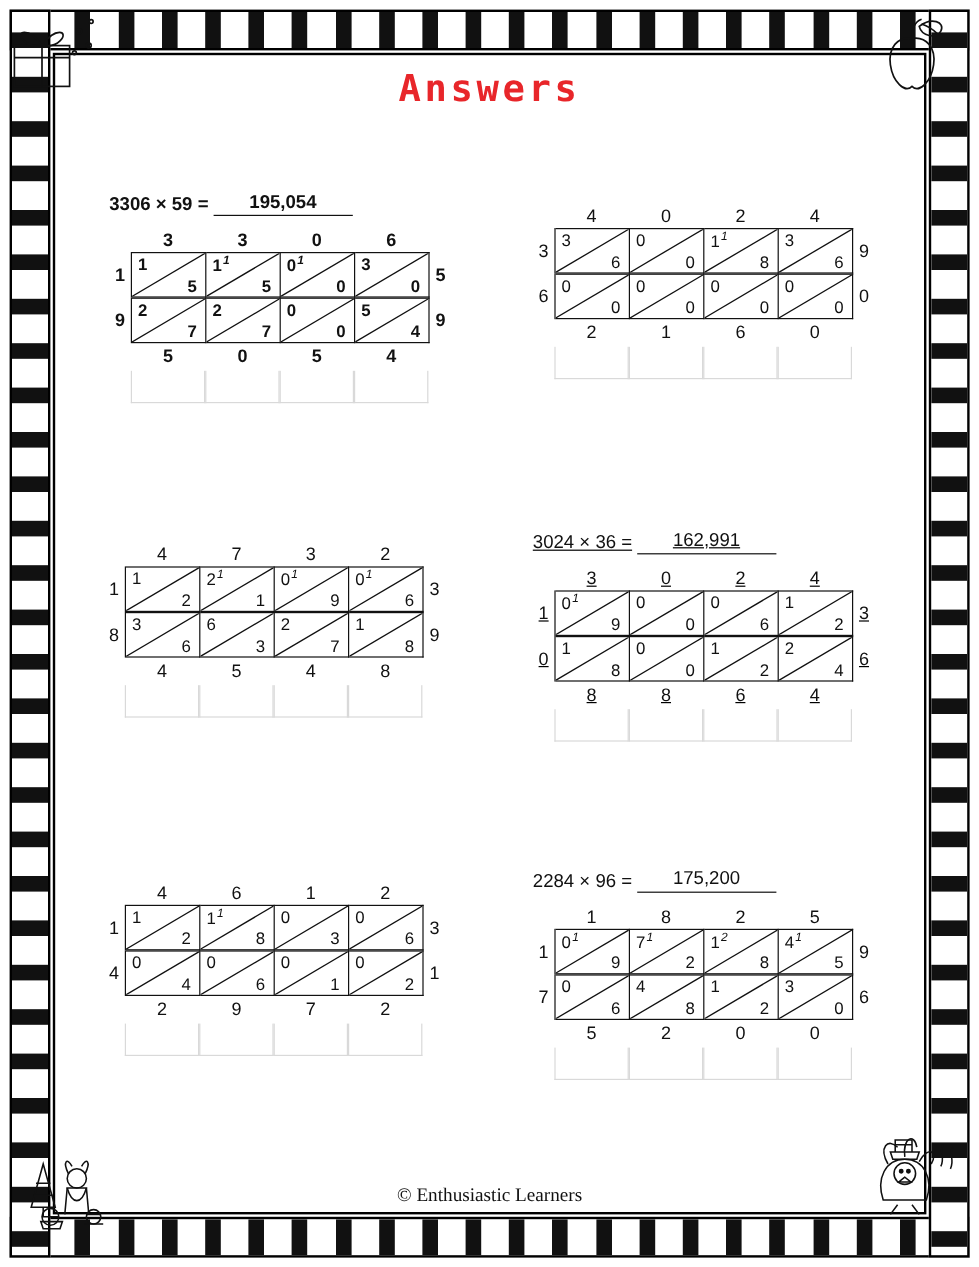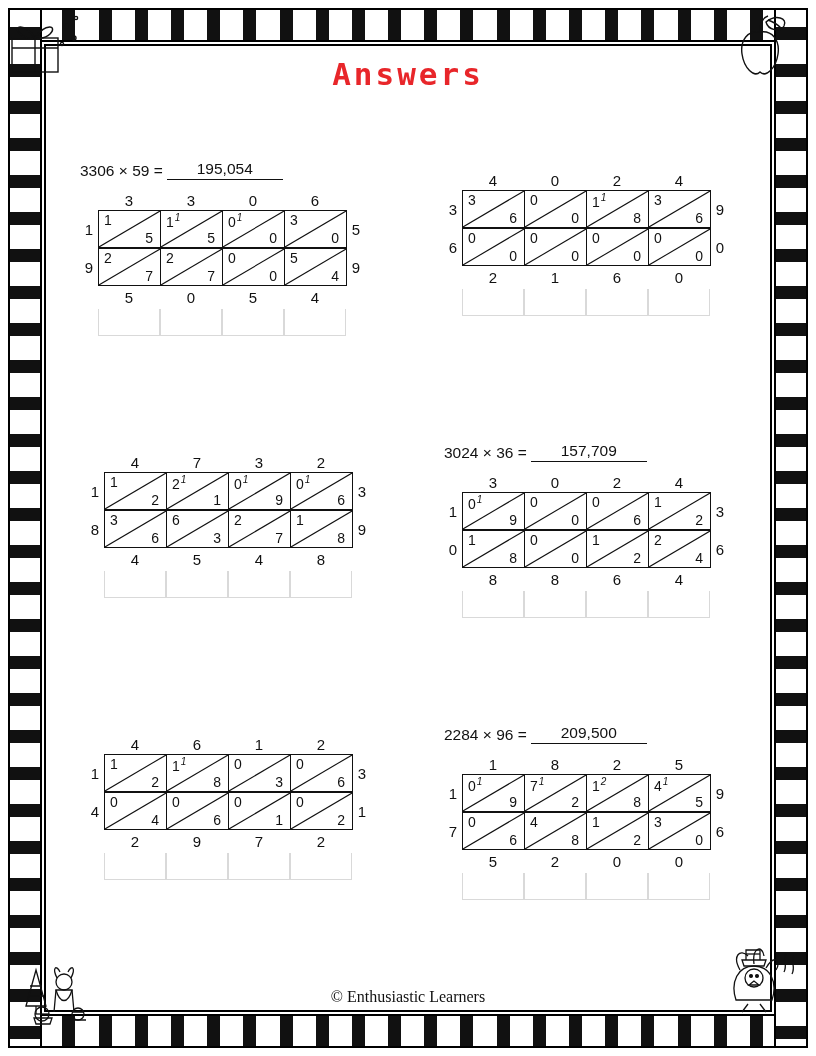--- a/index.html
+++ b/index.html
@@ -376,21 +376,21 @@
       <path d="M30 28 L44 28"></path>
       <path d="M26 86 L32 78 M50 86 L44 78"></path>
       <path d="M68 46 C 72 38, 66 34, 70 28 M76 48 C 80 40, 74 36, 78 30"></path>
     </g>
   </svg>
 </div>
 
 <div class="title">Answers</div>
 
 <div id="problems-root">
-    <div class="problem" style="left: 80px; top: 160px;">
+    <div class="problem" style="left: 91px; top: 160px; font-weight: bold;">
       <div class="prob-head">
         <span class="prob-expr">3306 × 59 =</span>
         <span class="prob-answer">195,054</span>
       </div>
       <div class="lattice">
         <div class="top-lbl-row">
           <div class="top-lbl">3</div>
           <div class="top-lbl">3</div>
           <div class="top-lbl">0</div>
           <div class="top-lbl">6</div>
@@ -650,24 +650,24 @@
           <div class="bot-cell">8</div>
         </div>
         <div class="blank-row">
           <div class="blank-cell"></div>
           <div class="blank-cell"></div>
           <div class="blank-cell"></div>
           <div class="blank-cell"></div>
         </div>
       </div>
     </div>
-    <div class="problem" style="left: 444px; top: 442px;">
+    <div class="problem" style="left: 444px; top: 442px; text-decoration: underline;">
       <div class="prob-head">
         <span class="prob-expr">3024 × 36 =</span>
-        <span class="prob-answer">157,709</span>
+        <span class="prob-answer">162,991</span>
       </div>
       <div class="lattice">
         <div class="top-lbl-row">
           <div class="top-lbl">3</div>
           <div class="top-lbl">0</div>
           <div class="top-lbl">2</div>
           <div class="top-lbl">4</div>
         </div>
         <div class="lat-row">
           <div class="side-lbl">1</div>
@@ -837,21 +837,21 @@
           <div class="blank-cell"></div>
           <div class="blank-cell"></div>
           <div class="blank-cell"></div>
           <div class="blank-cell"></div>
         </div>
       </div>
     </div>
     <div class="problem" style="left: 444px; top: 724px;">
       <div class="prob-head">
         <span class="prob-expr">2284 × 96 =</span>
-        <span class="prob-answer">209,500</span>
+        <span class="prob-answer">175,200</span>
       </div>
       <div class="lattice">
         <div class="top-lbl-row">
           <div class="top-lbl">1</div>
           <div class="top-lbl">8</div>
           <div class="top-lbl">2</div>
           <div class="top-lbl">5</div>
         </div>
         <div class="lat-row">
           <div class="side-lbl">1</div>

